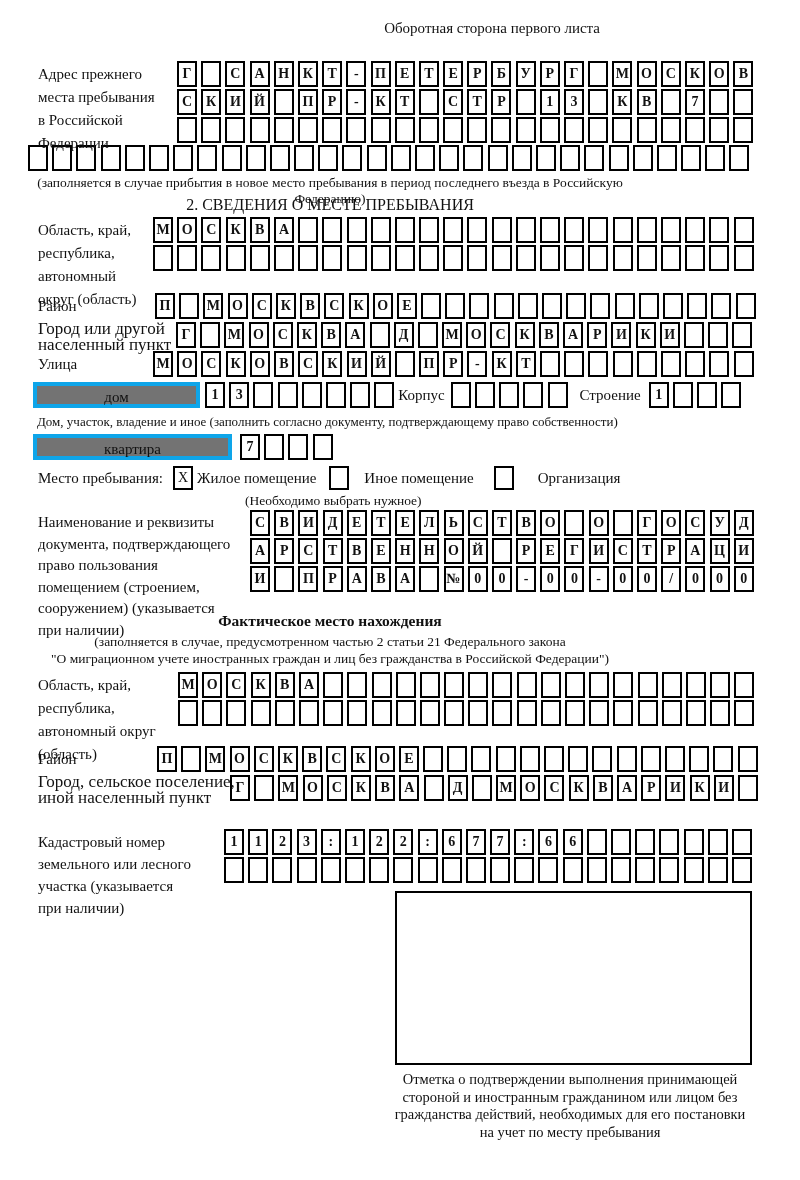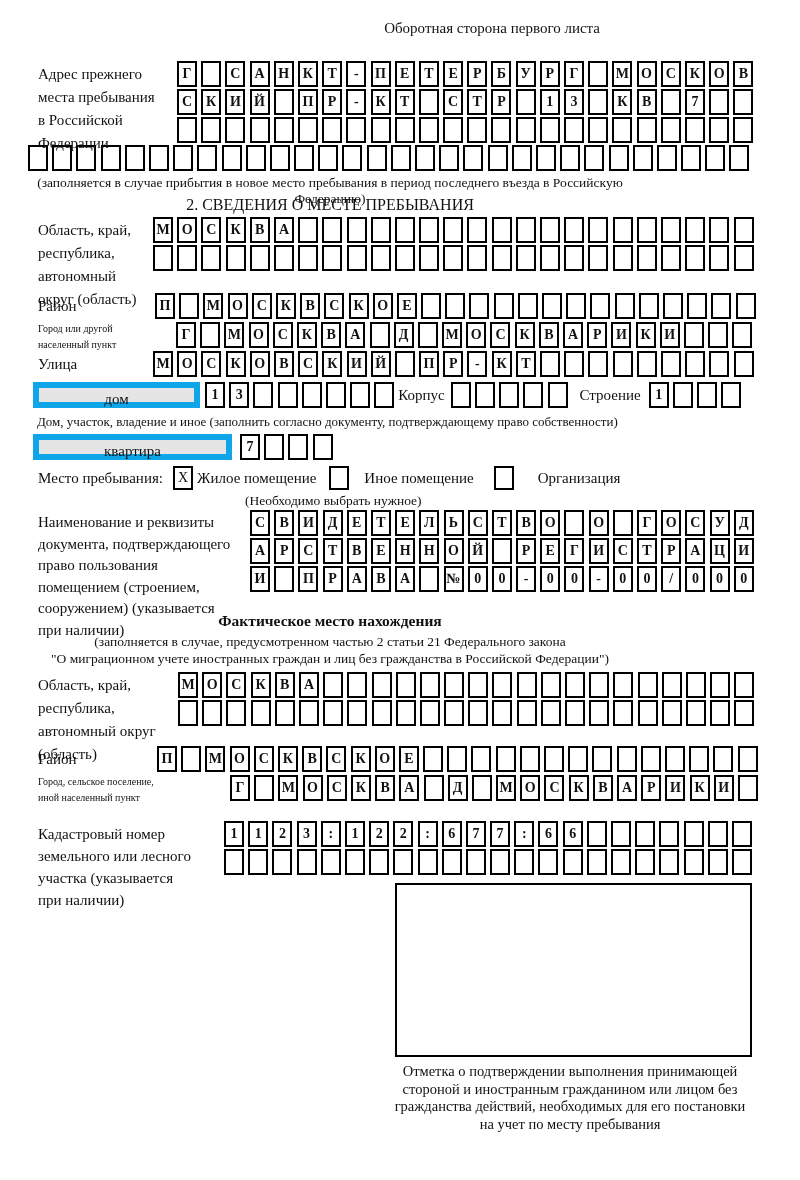--- a/index.html
+++ b/index.html
@@ -10,41 +10,41 @@
   .title{padding:20px 60px 0 0;text-align:right;font-size:15px;height:19px;}
 
   
   .cells{display:flex;gap:4.2px;}
   .cell{flex:none;width:20px;height:26px;box-sizing:border-box;border:2px solid #000;
         text-align:center;font-size:14px;line-height:21px;font-weight:bold;background:#fff;}
   .row{margin-bottom:2px;}
 
   .grp{position:relative;}
   .lbl{position:absolute;left:38px;top:2px;font-size:15px;line-height:23px;white-space:nowrap;}
-  .lbl.small{font-size:10px;line-height:15.5px;top:-1px;font-family:Liberation Serif, serif;}
+  .lbl.small{font-size:17px;line-height:15.5px;top:-1px;font-family:Liberation Serif, serif;}
   .lbl.mid{line-height:21.5px;}
   .lbl.k{line-height:22px;}
 
   .note-center{margin-top:4px;text-align:center;font-size:13.5px;height:17px;}
   .note-left{margin-top:6px;margin-left:37px;font-size:13px;height:17px;}
   .hdr2{margin-top:4px;text-align:center;font-size:16px;font-weight:normal;height:20px;}
   .hdrF{margin-top:20px;text-align:center;font-size:15.5px;font-weight:bold;height:20px;}
 
   .flexrow{display:flex;align-items:flex-start;}
-  .labelbox{flex:none;box-sizing:border-box;border:6px solid #0ea5e9;height:26px;
-            text-align:center;font-size:15px;line-height:22px;background:#e5e5e5;}
+  .labelbox{flex:none;box-sizing:border-box;border:4px solid #0ea5e9;height:26px;
+            text-align:center;font-size:15px;line-height:22px;background:#737373;}
   .inlab{flex:none;font-size:15px;line-height:26px;white-space:nowrap;}
 
   .cbox{flex:none;width:20px;height:24px;box-sizing:border-box;border:2px solid #000;
         text-align:center;font-size:14px;line-height:20px;margin-top:1px;background:#fff;}
 
   .stampbox{margin:8px 0 0 395px;width:357px;height:174px;box-sizing:border-box;border:2px solid #000;}
   .caption{margin:6px 0 0 360px;width:420px;text-align:center;font-size:14.5px;line-height:17.5px;}
 
-  .mt1{margin-top:1px}.mt3{margin-top:3px}.mt4{margin-top:4px}.mt5{margin-top:5px}.mt7{}.mt12{margin-top:20px}.mt20{margin-top:20px}
+  .mt1{margin-top:1px}.mt3{margin-top:3px}.mt4{margin-top:4px}.mt5{margin-top:5px}.mt7{}.mt12{margin-top:28px}.mt20{margin-top:20px}
   .mt22{margin-top:22px}.mt2{margin-top:2px}
 </style>
 </head>
 <body>
 
 <div class="page">
 
   <div class="title">Оборотная сторона первого листа</div>
 
   <div class="grp mt22">

